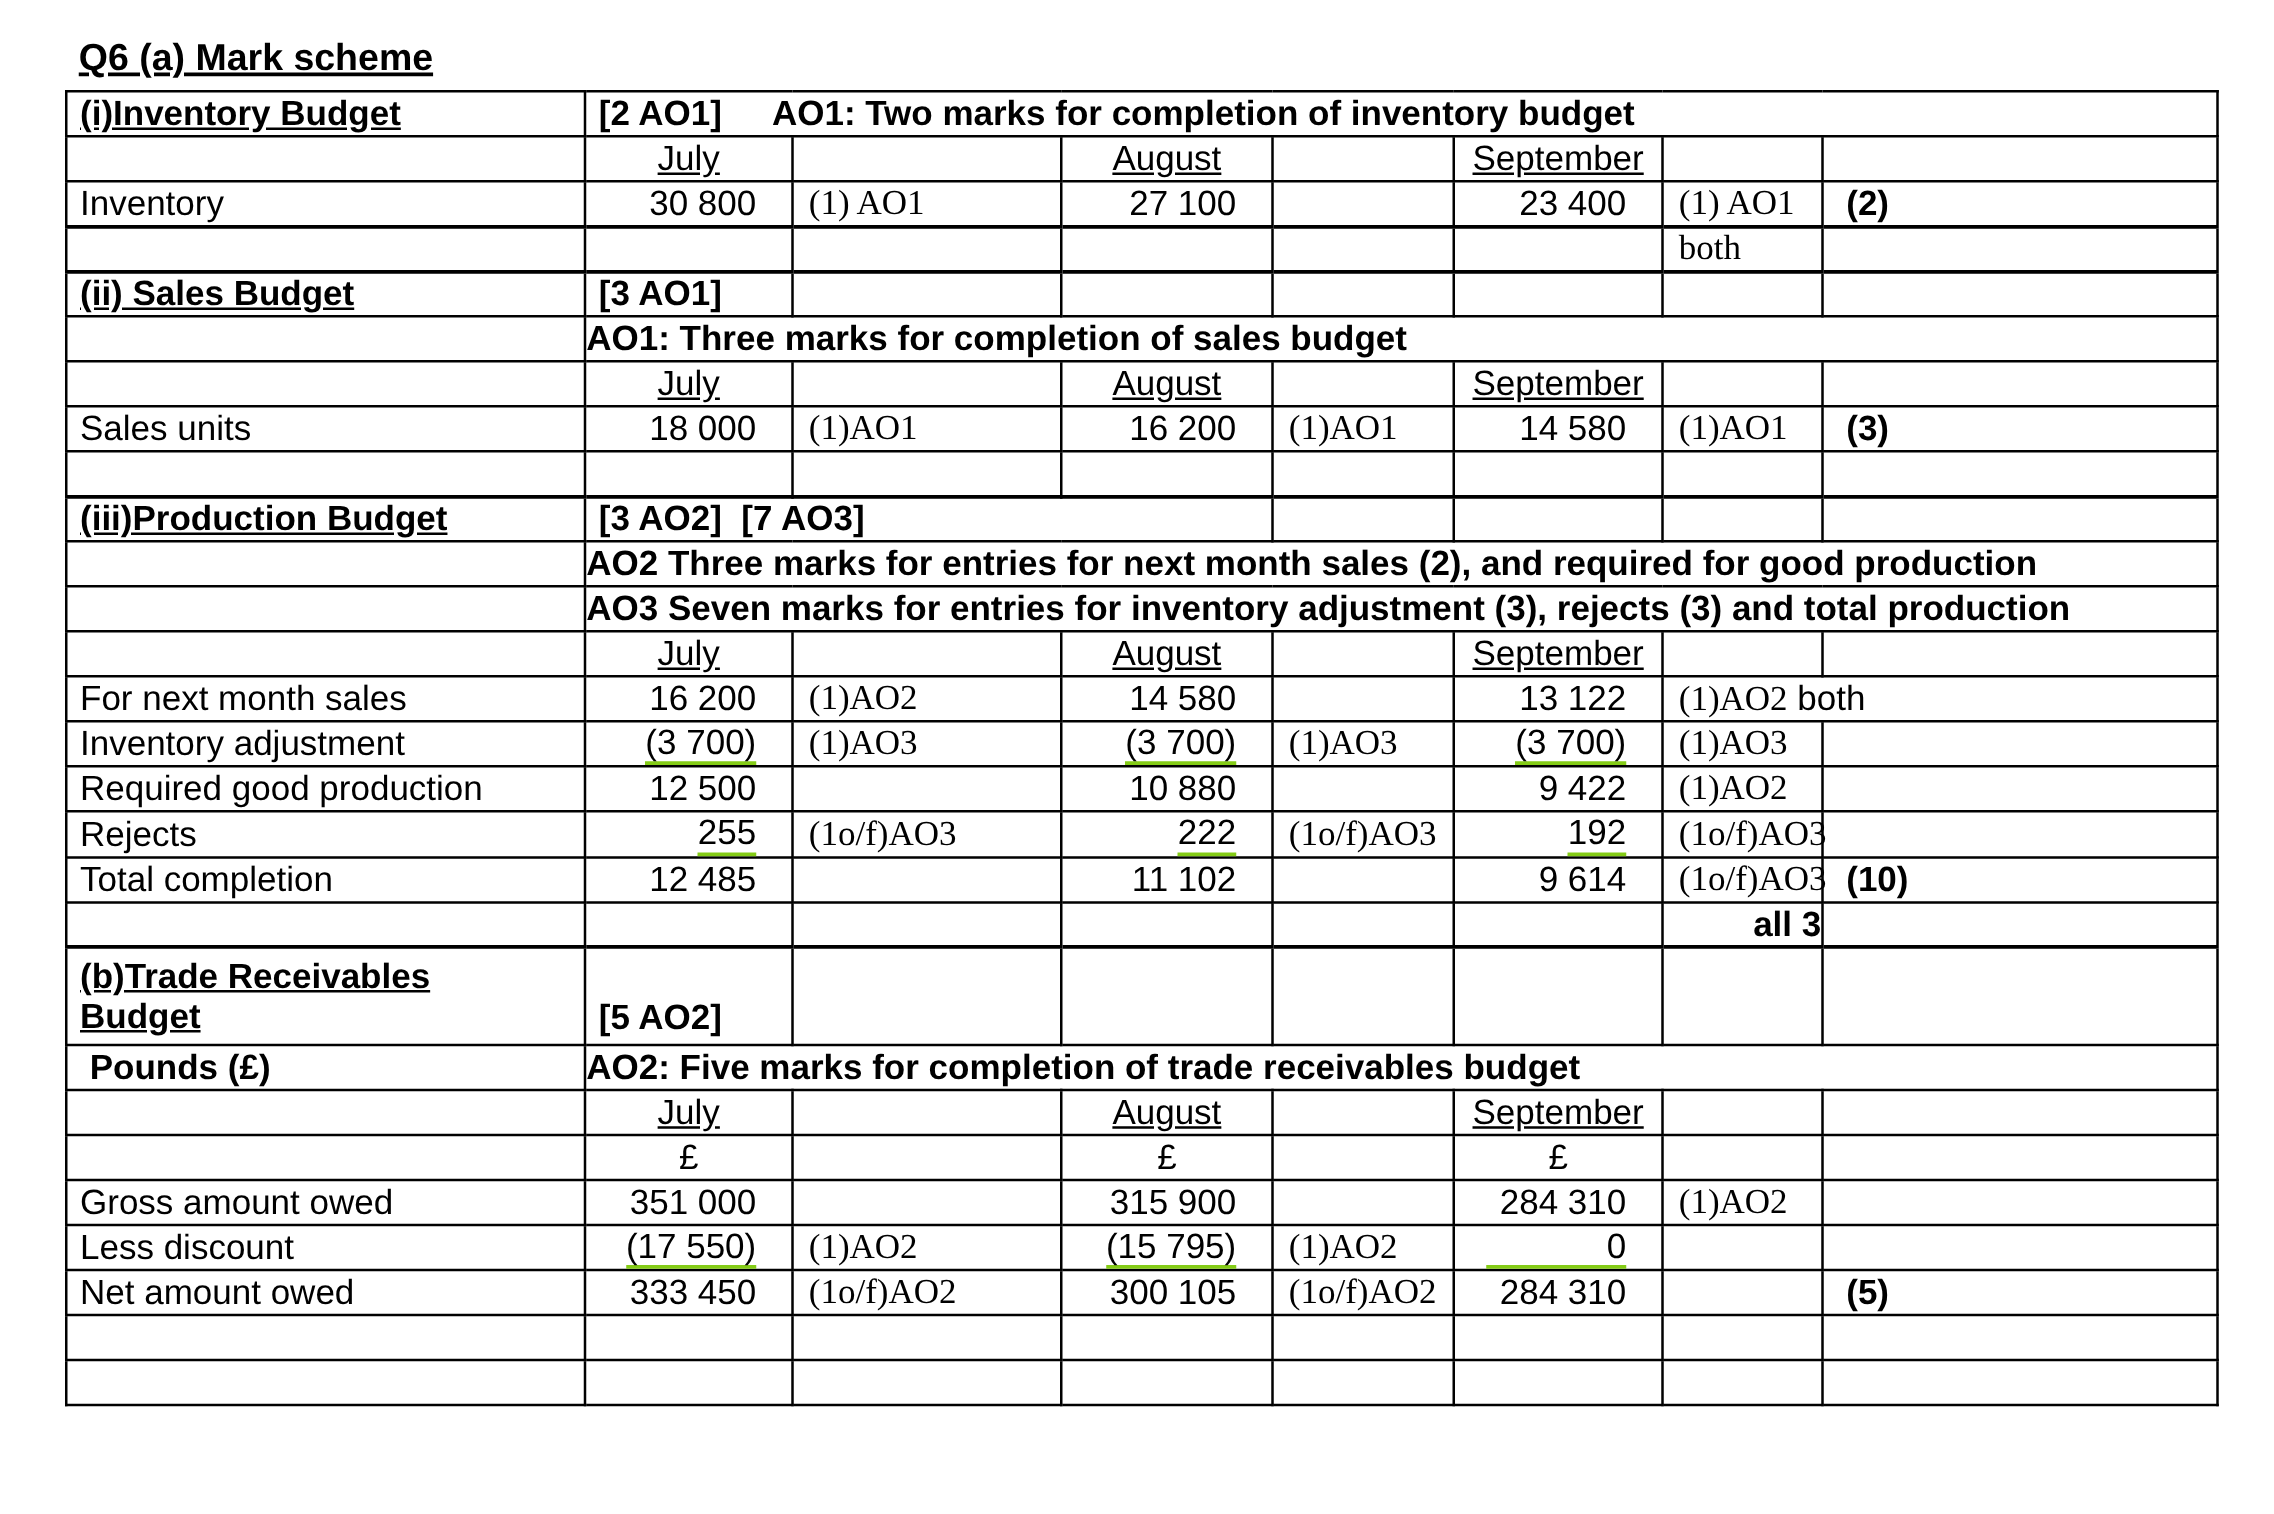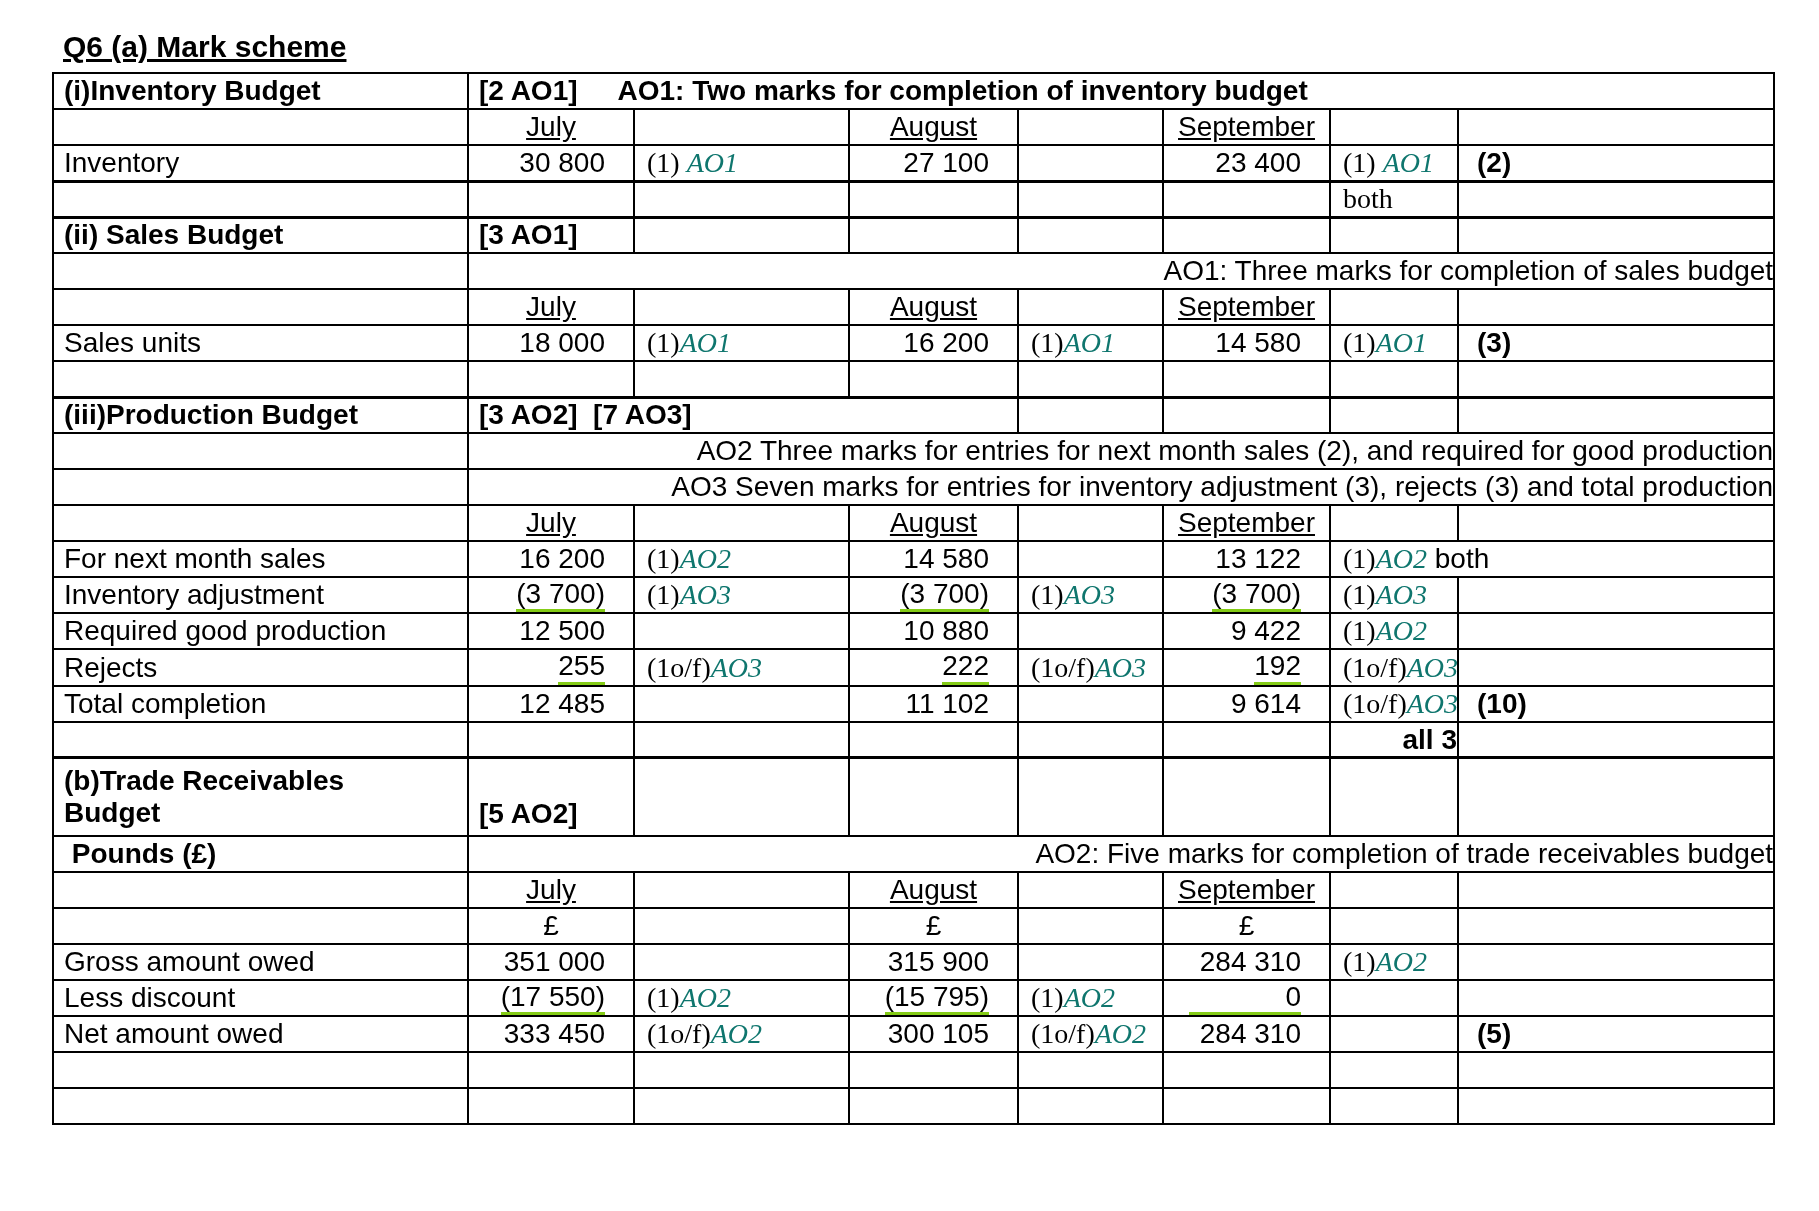--- a/index.html
+++ b/index.html
@@ -5,37 +5,37 @@
   html,body{margin:0;padding:0;background:#ffffff;}
   body{width:1819px;height:1211px;position:relative;font-family:"Liberation Sans","DejaVu Sans",sans-serif;color:#000;}
   #title{position:absolute;left:63px;top:30px;font-size:30px;font-weight:bold;text-decoration:underline;white-space:pre;}
   table#ms{position:absolute;left:52px;top:72px;width:1721px;border-collapse:collapse;table-layout:fixed;border:2px solid #000;}
   td{border:2px solid #000;vertical-align:middle;font-size:28px;overflow:visible;padding:0;}
   tr{height:36px;}
   tr.tall{height:78px;margin-left:35px;}
   tr.thick-top td{border-top:3px solid #000;}
   td.k-label{text-align:left;padding-left:10px;}
   td.k-label span{white-space:pre-wrap;}
-  td.k-label.u span{}
+  td.k-label.u span{text-decoration:underline;}
   td.bold{font-weight:bold;}
   td.k-head{text-align:center;}
   td.k-head span{text-decoration:underline;}
   td.k-num{text-align:right;padding-right:28px;white-space:nowrap;}
   .num-underline{display:inline-block;border-bottom:3px solid #84cc16;padding-bottom:1px;line-height:1.05;}
   .wide-zero{min-width:112px;text-align:right;}
   td.k-mark{text-align:left;padding-left:12px;font-family:"Liberation Serif","DejaVu Serif",serif;white-space:nowrap;}
   td.k-mark span{white-space:pre;}
   .mk-pre{color:#000;}
-  .mk-red{color:#0f766e;font-style:italic;}
+  .mk-red{color:#000000;}
   .mk-post{font-family:"Liberation Sans","DejaVu Sans",sans-serif;color:#000;}
   td.k-tag{text-align:left;padding-left:10px;font-weight:bold;white-space:nowrap;}
   td.k-tag span{white-space:pre;}
   td.k-tagdesc{text-align:left;padding-left:10px;font-weight:bold;white-space:nowrap;}
   td.k-tagdesc .cell-desc{margin-left:40px;}
-  td.k-desc{text-align:right;font-weight:normal;white-space:nowrap;}
+  td.k-desc{text-align:left;font-weight:bold;white-space:nowrap;}
   td.k-total{text-align:left;padding-left:18px;font-weight:bold;white-space:nowrap;}
   td.k-note{text-align:right;font-weight:bold;}
   td.k-pound{text-align:center;}
   td.v-bottom{vertical-align:bottom;padding-bottom:5px;}
 </style>
 </head>
 <body>
 
 <div id="title">Q6 (a) Mark scheme</div>
 

